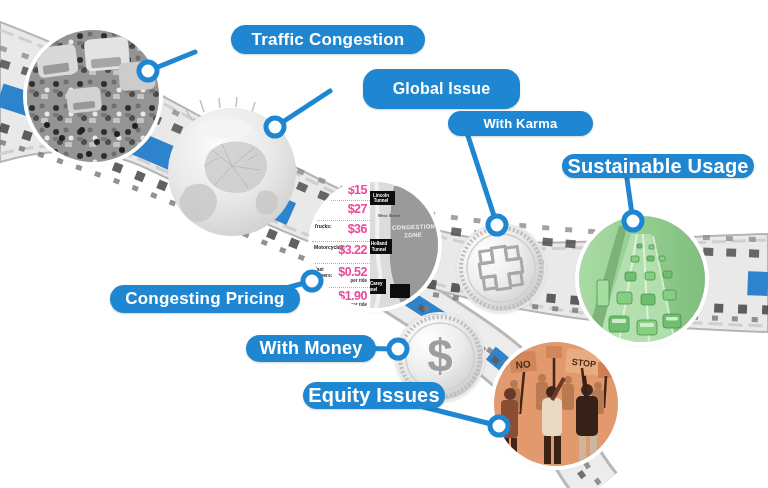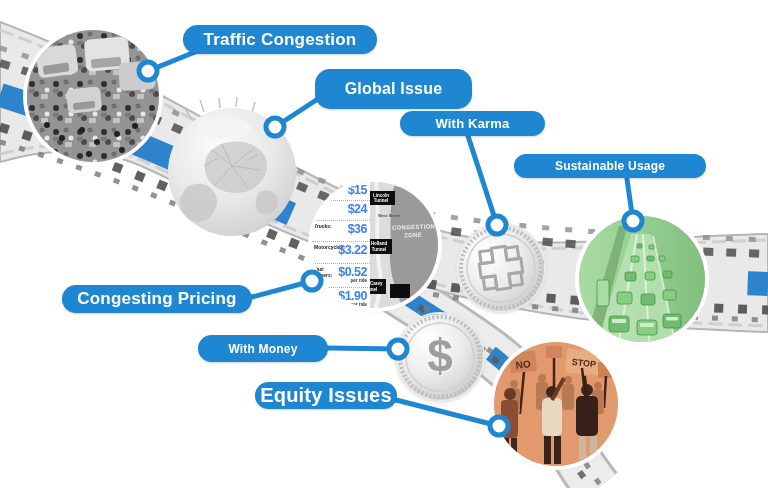--- a/index.html
+++ b/index.html
@@ -9,28 +9,28 @@
   #road-layer{position:absolute;left:0;top:0;z-index:1;}
   .photo{position:absolute;border-radius:50%;overflow:hidden;z-index:2;
          box-shadow:0 0 0 4px #fff,0 1px 5px rgba(0,0,0,.28);}
   .coin{position:absolute;border-radius:50%;z-index:2;
         background:radial-gradient(circle at 35% 30%, #ffffff 0%, #ececec 42%, #d4d4d4 70%, #b3b3b3 100%);
         box-shadow:0 0 0 2px #eaeaea,0 1px 4px rgba(0,0,0,.3);}
   #globe-wrap{position:absolute;z-index:2;}
   #connector-layer{position:absolute;left:0;top:0;z-index:3;pointer-events:none;}
   .pill{position:absolute;z-index:4;background:#1f87d2;color:#fff;font-weight:bold;
         display:flex;align-items:center;justify-content:center;border-radius:15px;
-        letter-spacing:.2px;white-space:nowrap;box-shadow:0 1px 2px rgba(0,0,0,.18);}
+        letter-spacing:.2px;white-space:nowrap;box-shadow:0 1px 2px rgba(0,0,0,.18);margin-left:48px;}
   
   #circle-pricing{background:#f3f3f3;}
   .price-panel{position:absolute;left:0;top:0;width:58px;height:126px;background:#fff;}
   .price-row{position:relative;border-bottom:1px dotted #b0b0b0;}
   .price-label{position:absolute;left:2px;top:3px;width:24px;font-size:5px;font-weight:bold;
                color:#161616;line-height:1.15;}
-  .price-big{position:absolute;right:3px;top:1px;font-size:12.5px;font-weight:bold;color:#3b82f6;
+  .price-big{position:absolute;right:3px;top:1px;font-size:12.5px;font-weight:bold;color:#ec4899;
              letter-spacing:-0.5px;}
   .price-unit{position:absolute;right:3px;top:14px;font-size:4.5px;font-weight:bold;color:#333;}
   .map-chip{position:absolute;background:#0d0d0d;color:#fff;font-size:4.5px;font-weight:bold;
             line-height:1.15;display:flex;align-items:center;justify-content:center;text-align:center;
             padding:1px;}
   .zone-label{position:absolute;left:80px;top:42px;width:42px;font-size:6px;font-weight:bold;
               color:#ececec;text-align:center;transform:rotate(-2deg);letter-spacing:.3px;line-height:1.25;}
   .west-street{position:absolute;left:64px;top:31px;width:26px;font-size:4px;font-weight:bold;
                color:#4f4f4f;text-align:center;}
 </style>
@@ -161,21 +161,21 @@
     <div class="map-chip" style="left:42px;top:97px;width:30px;height:13px;">Hugh Carey Tunnel</div>
     <div class="map-chip" style="left:78px;top:102px;width:18px;height:12px;"></div>
 
     <div class="price-panel">
       <div class="price-row" style="height:18px;">
         <div class="price-label"></div>
         <div class="price-big">$15</div>
       </div>
       <div class="price-row" style="height:19px;">
         <div class="price-label"></div>
-        <div class="price-big">$24</div>
+        <div class="price-big">$27</div>
       </div>
       <div class="price-row" style="height:20px;">
         <div class="price-label">Trucks:</div>
         <div class="price-big">$36</div>
       </div>
       <div class="price-row" style="height:21px;">
         <div class="price-label">Motorcycles:</div>
         <div class="price-big">$3.22</div>
       </div>
       <div class="price-row" style="height:23px;">
@@ -318,18 +318,18 @@
       <circle cx="633" cy="221" r="9"></circle>
       <circle cx="312" cy="281" r="9"></circle>
       <circle cx="398" cy="349" r="9"></circle>
       <circle cx="499" cy="426" r="9"></circle>
     </g>
   </svg>
 
   <div class="pill" style="left:183px;top:25px;width:194px;height:29px;font-size:17px;">Traffic Congestion</div>
   <div class="pill" style="left:315px;top:69px;width:157px;height:40px;font-size:16px;">Global Issue</div>
   <div class="pill" style="left:400px;top:111px;width:145px;height:25px;font-size:13px;">With Karma</div>
-  <div class="pill" style="left:514px;top:154px;width:192px;height:24px;font-size:12px;">Sustainable Usage</div>
+  <div class="pill" style="left:514px;top:154px;width:192px;height:24px;font-size:20px;">Sustainable Usage</div>
   <div class="pill" style="left:62px;top:285px;width:190px;height:28px;font-size:17px;">Congesting Pricing</div>
-  <div class="pill" style="left:198px;top:335px;width:130px;height:27px;font-size:12px;">With Money</div>
+  <div class="pill" style="left:198px;top:335px;width:130px;height:27px;font-size:18px;">With Money</div>
   <div class="pill" style="left:255px;top:382px;width:142px;height:27px;font-size:20px;">Equity Issues</div>
 
 </div>
 
 </body></html>

